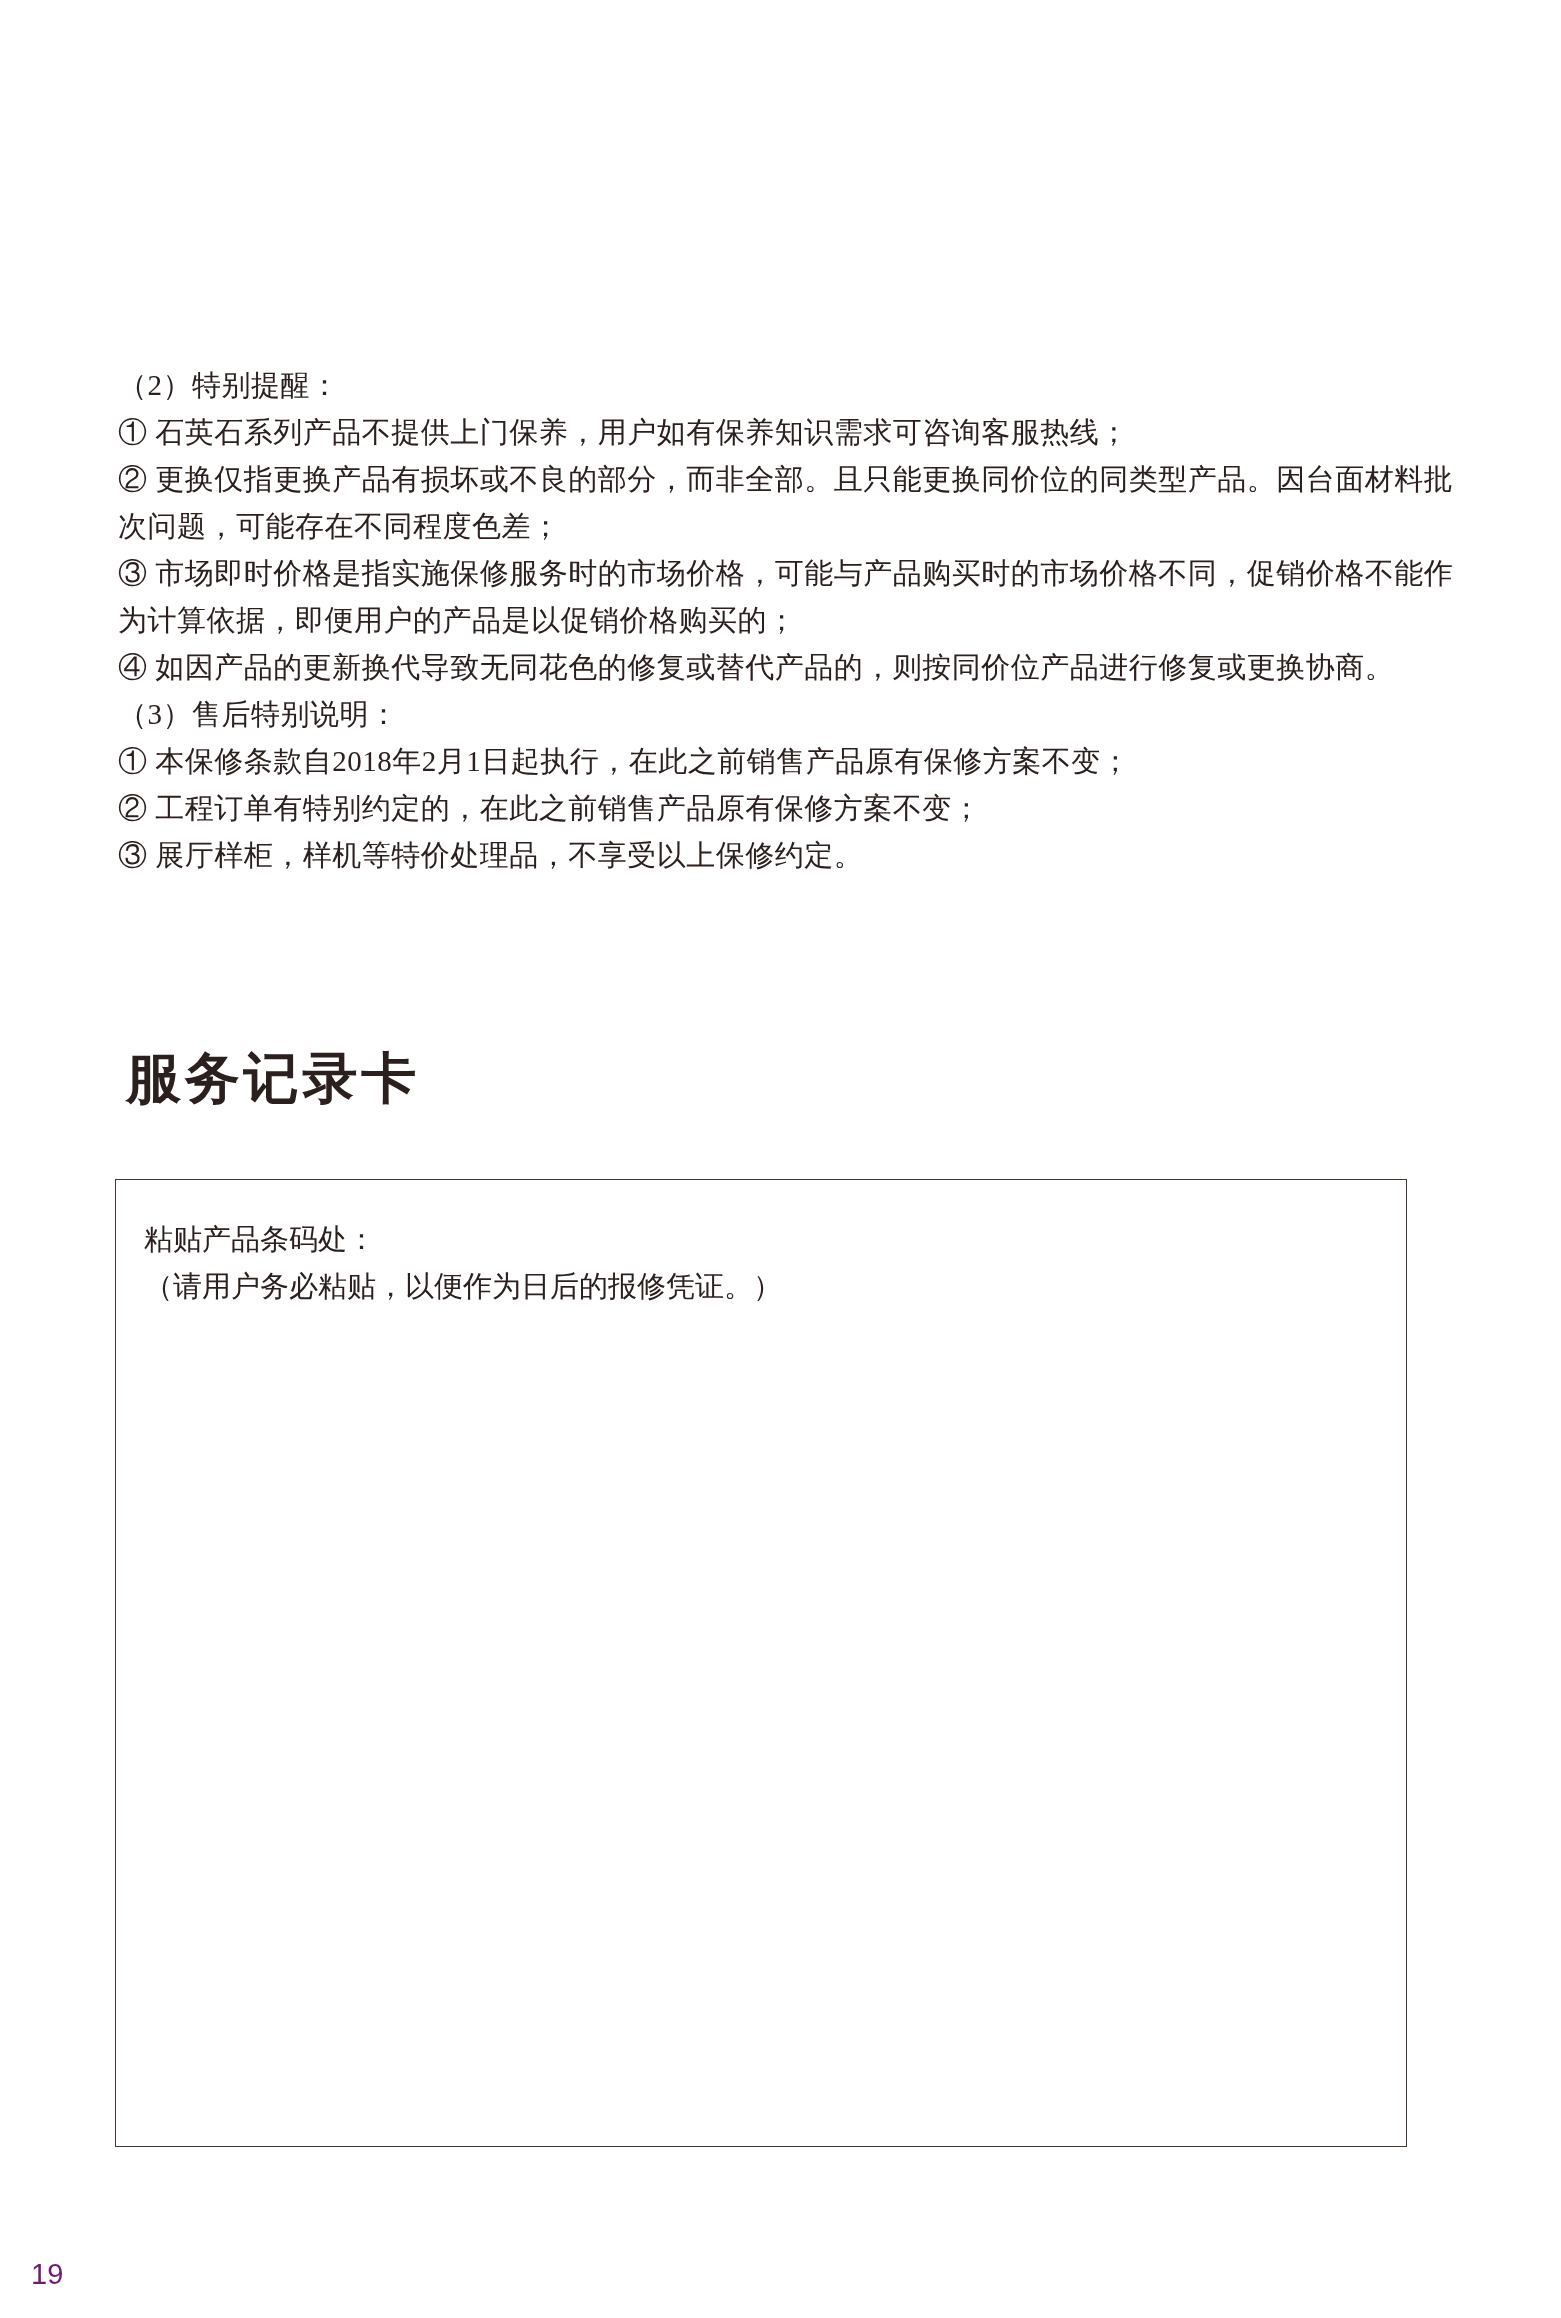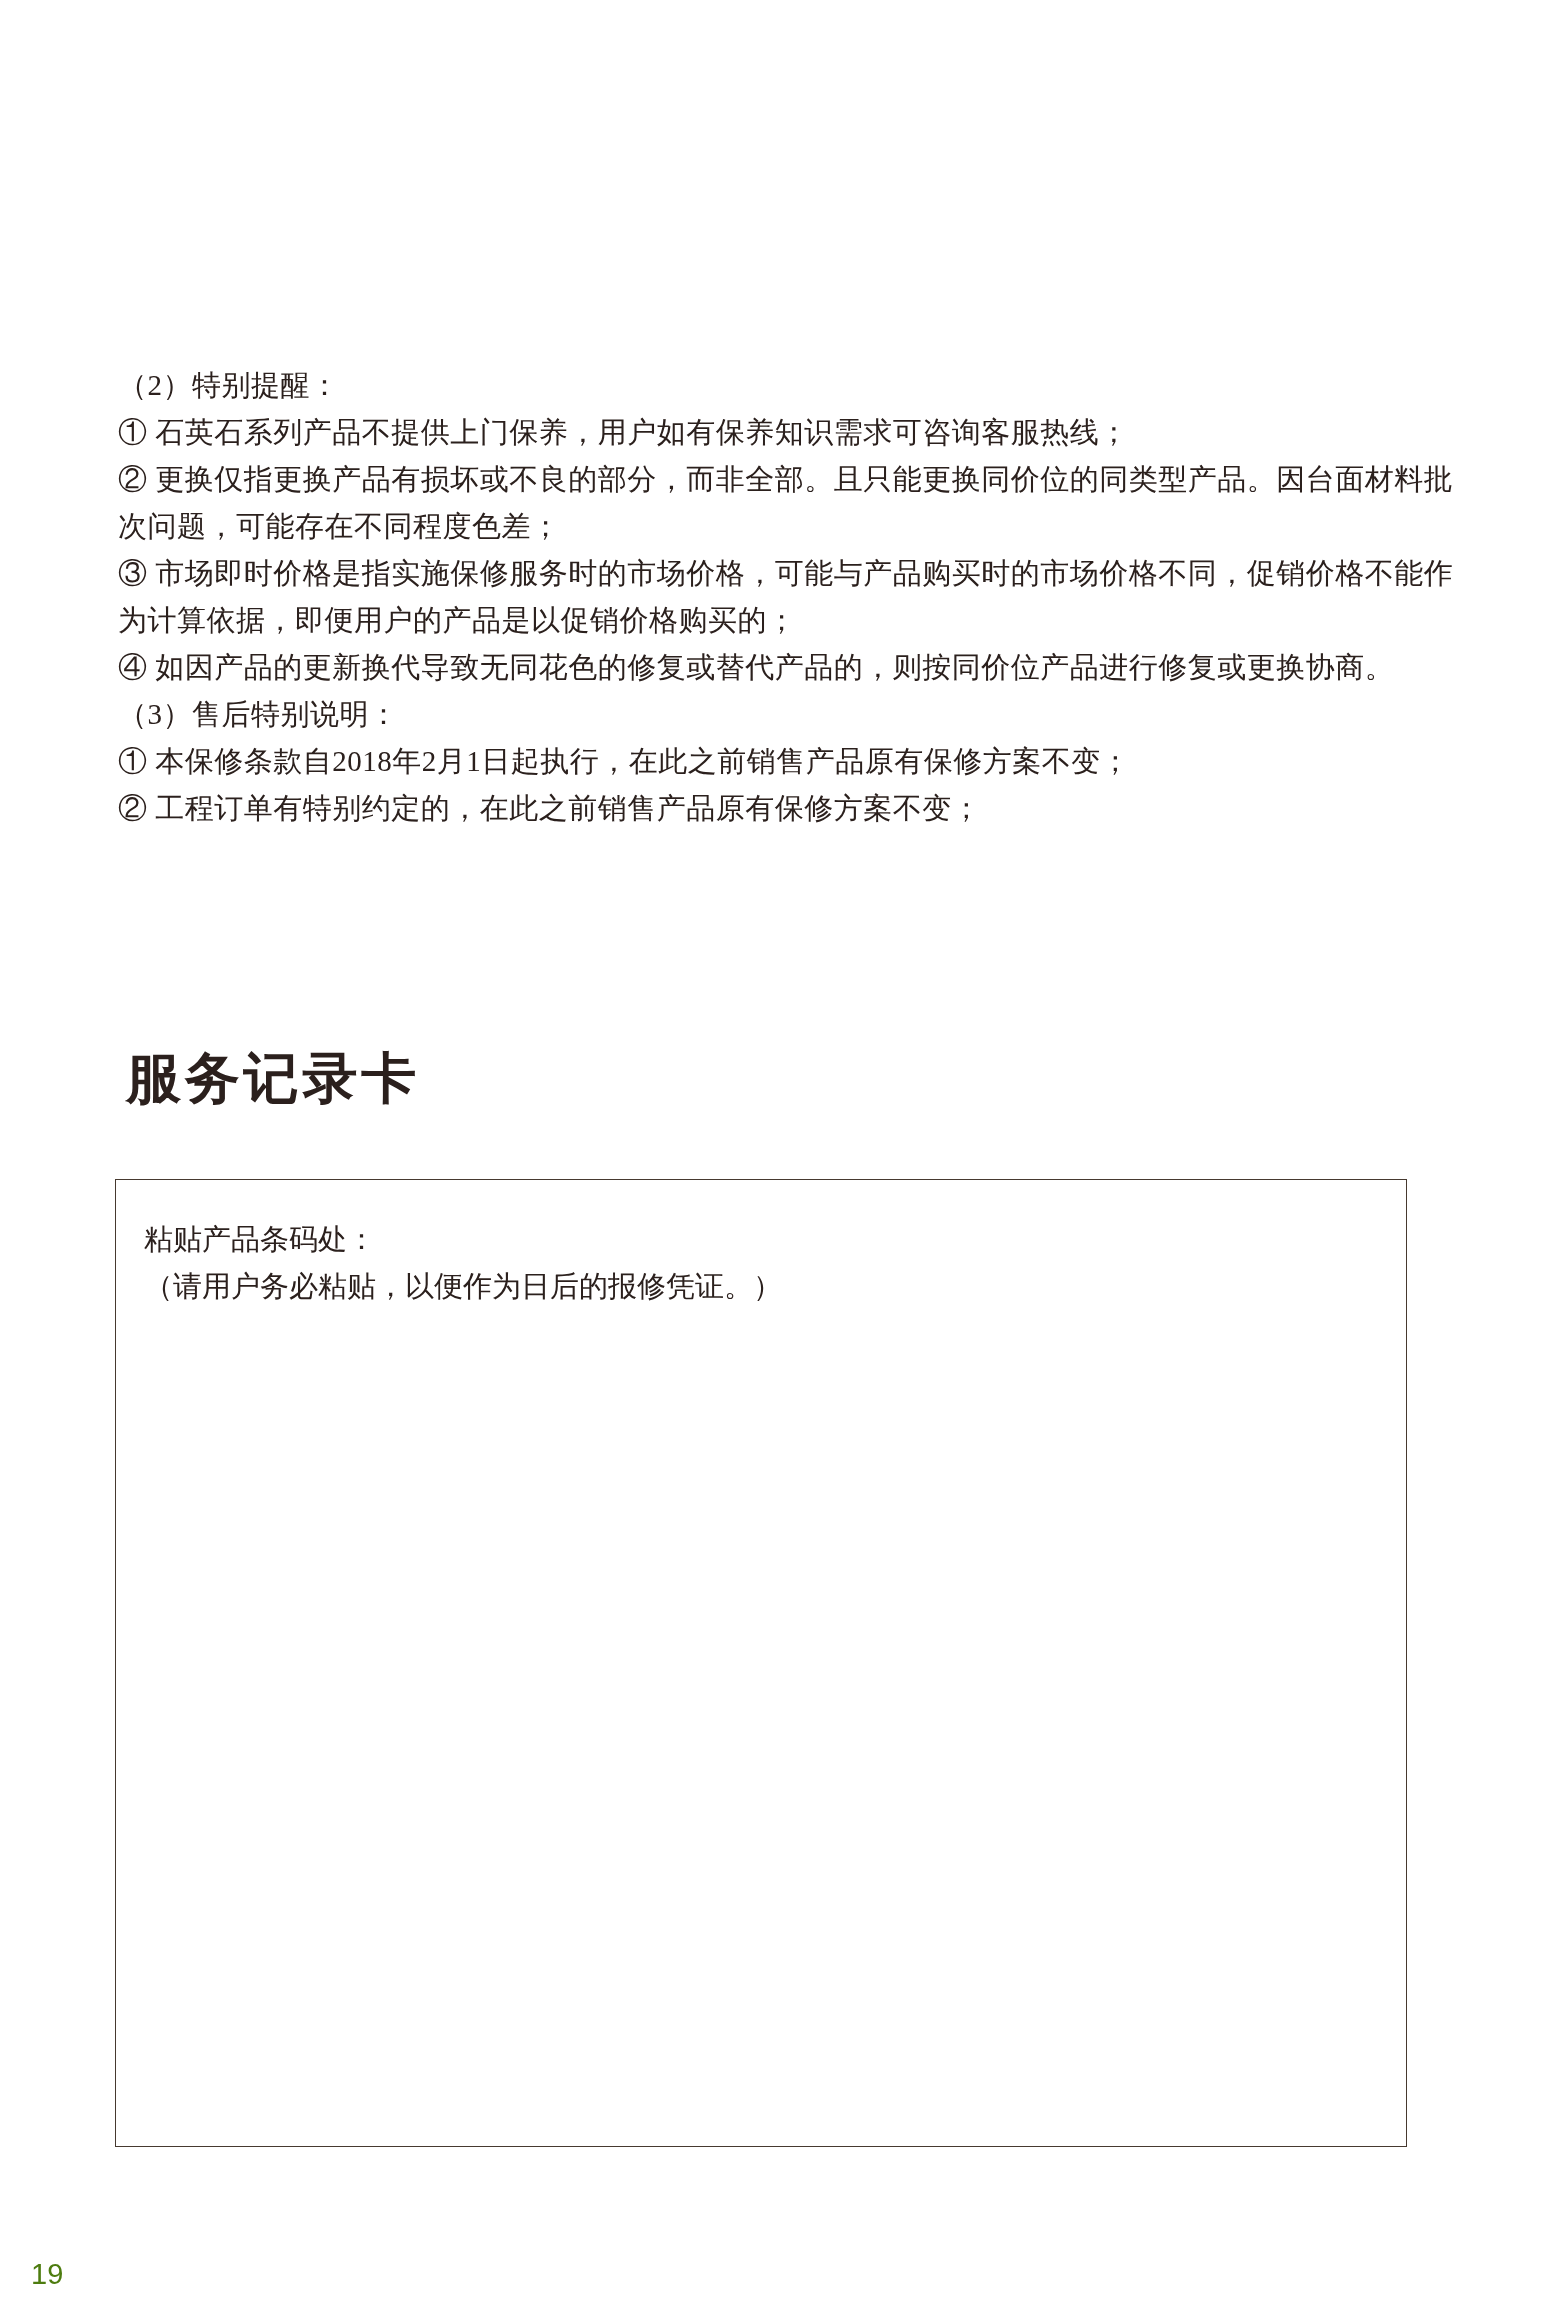--- a/index.html
+++ b/index.html
@@ -54,39 +54,40 @@
     padding: 36px 19px 0 28px;
     font-size: 29px;
     line-height: 47px;
     color: #2b201d;
   }
   .page-number {
     position: absolute;
     left: 31px;
     top: 2258px;
     font-size: 29px;
-    color: #4d7c0f;
+    color: #701a75;
   }
 </style>
 </head>
 <body>
 
 <div class="page">
 
   <section class="terms">
     <div class="line">（2）特别提醒：</div>
     <div class="line">① 石英石系列产品不提供上门保养，用户如有保养知识需求可咨询客服热线；</div>
     <div class="line">② 更换仅指更换产品有损坏或不良的部分，而非全部。且只能更换同价位的同类型产品。因台面材料批</div>
     <div class="line">次问题，可能存在不同程度色差；</div>
     <div class="line">③ 市场即时价格是指实施保修服务时的市场价格，可能与产品购买时的市场价格不同，促销价格不能作</div>
     <div class="line">为计算依据，即便用户的产品是以促销价格购买的；</div>
     <div class="line">④ 如因产品的更新换代导致无同花色的修复或替代产品的，则按同价位产品进行修复或更换协商。</div>
     <div class="line">（3）售后特别说明：</div>
     <div class="line">① 本保修条款自2018年2月1日起执行，在此之前销售产品原有保修方案不变；</div>
     <div class="line">② 工程订单有特别约定的，在此之前销售产品原有保修方案不变；</div>
+    <div class="line">③ 展厅样柜，样机等特价处理品，不享受以上保修约定。</div>
   </section>
 
   <h1 class="section-title">服务记录卡</h1>
 
   <div class="barcode-box">
     <div class="box-content">
       <div>粘贴产品条码处：</div>
       <div>（请用户务必粘贴，以便作为日后的报修凭证。）</div>
     </div>
   </div>

